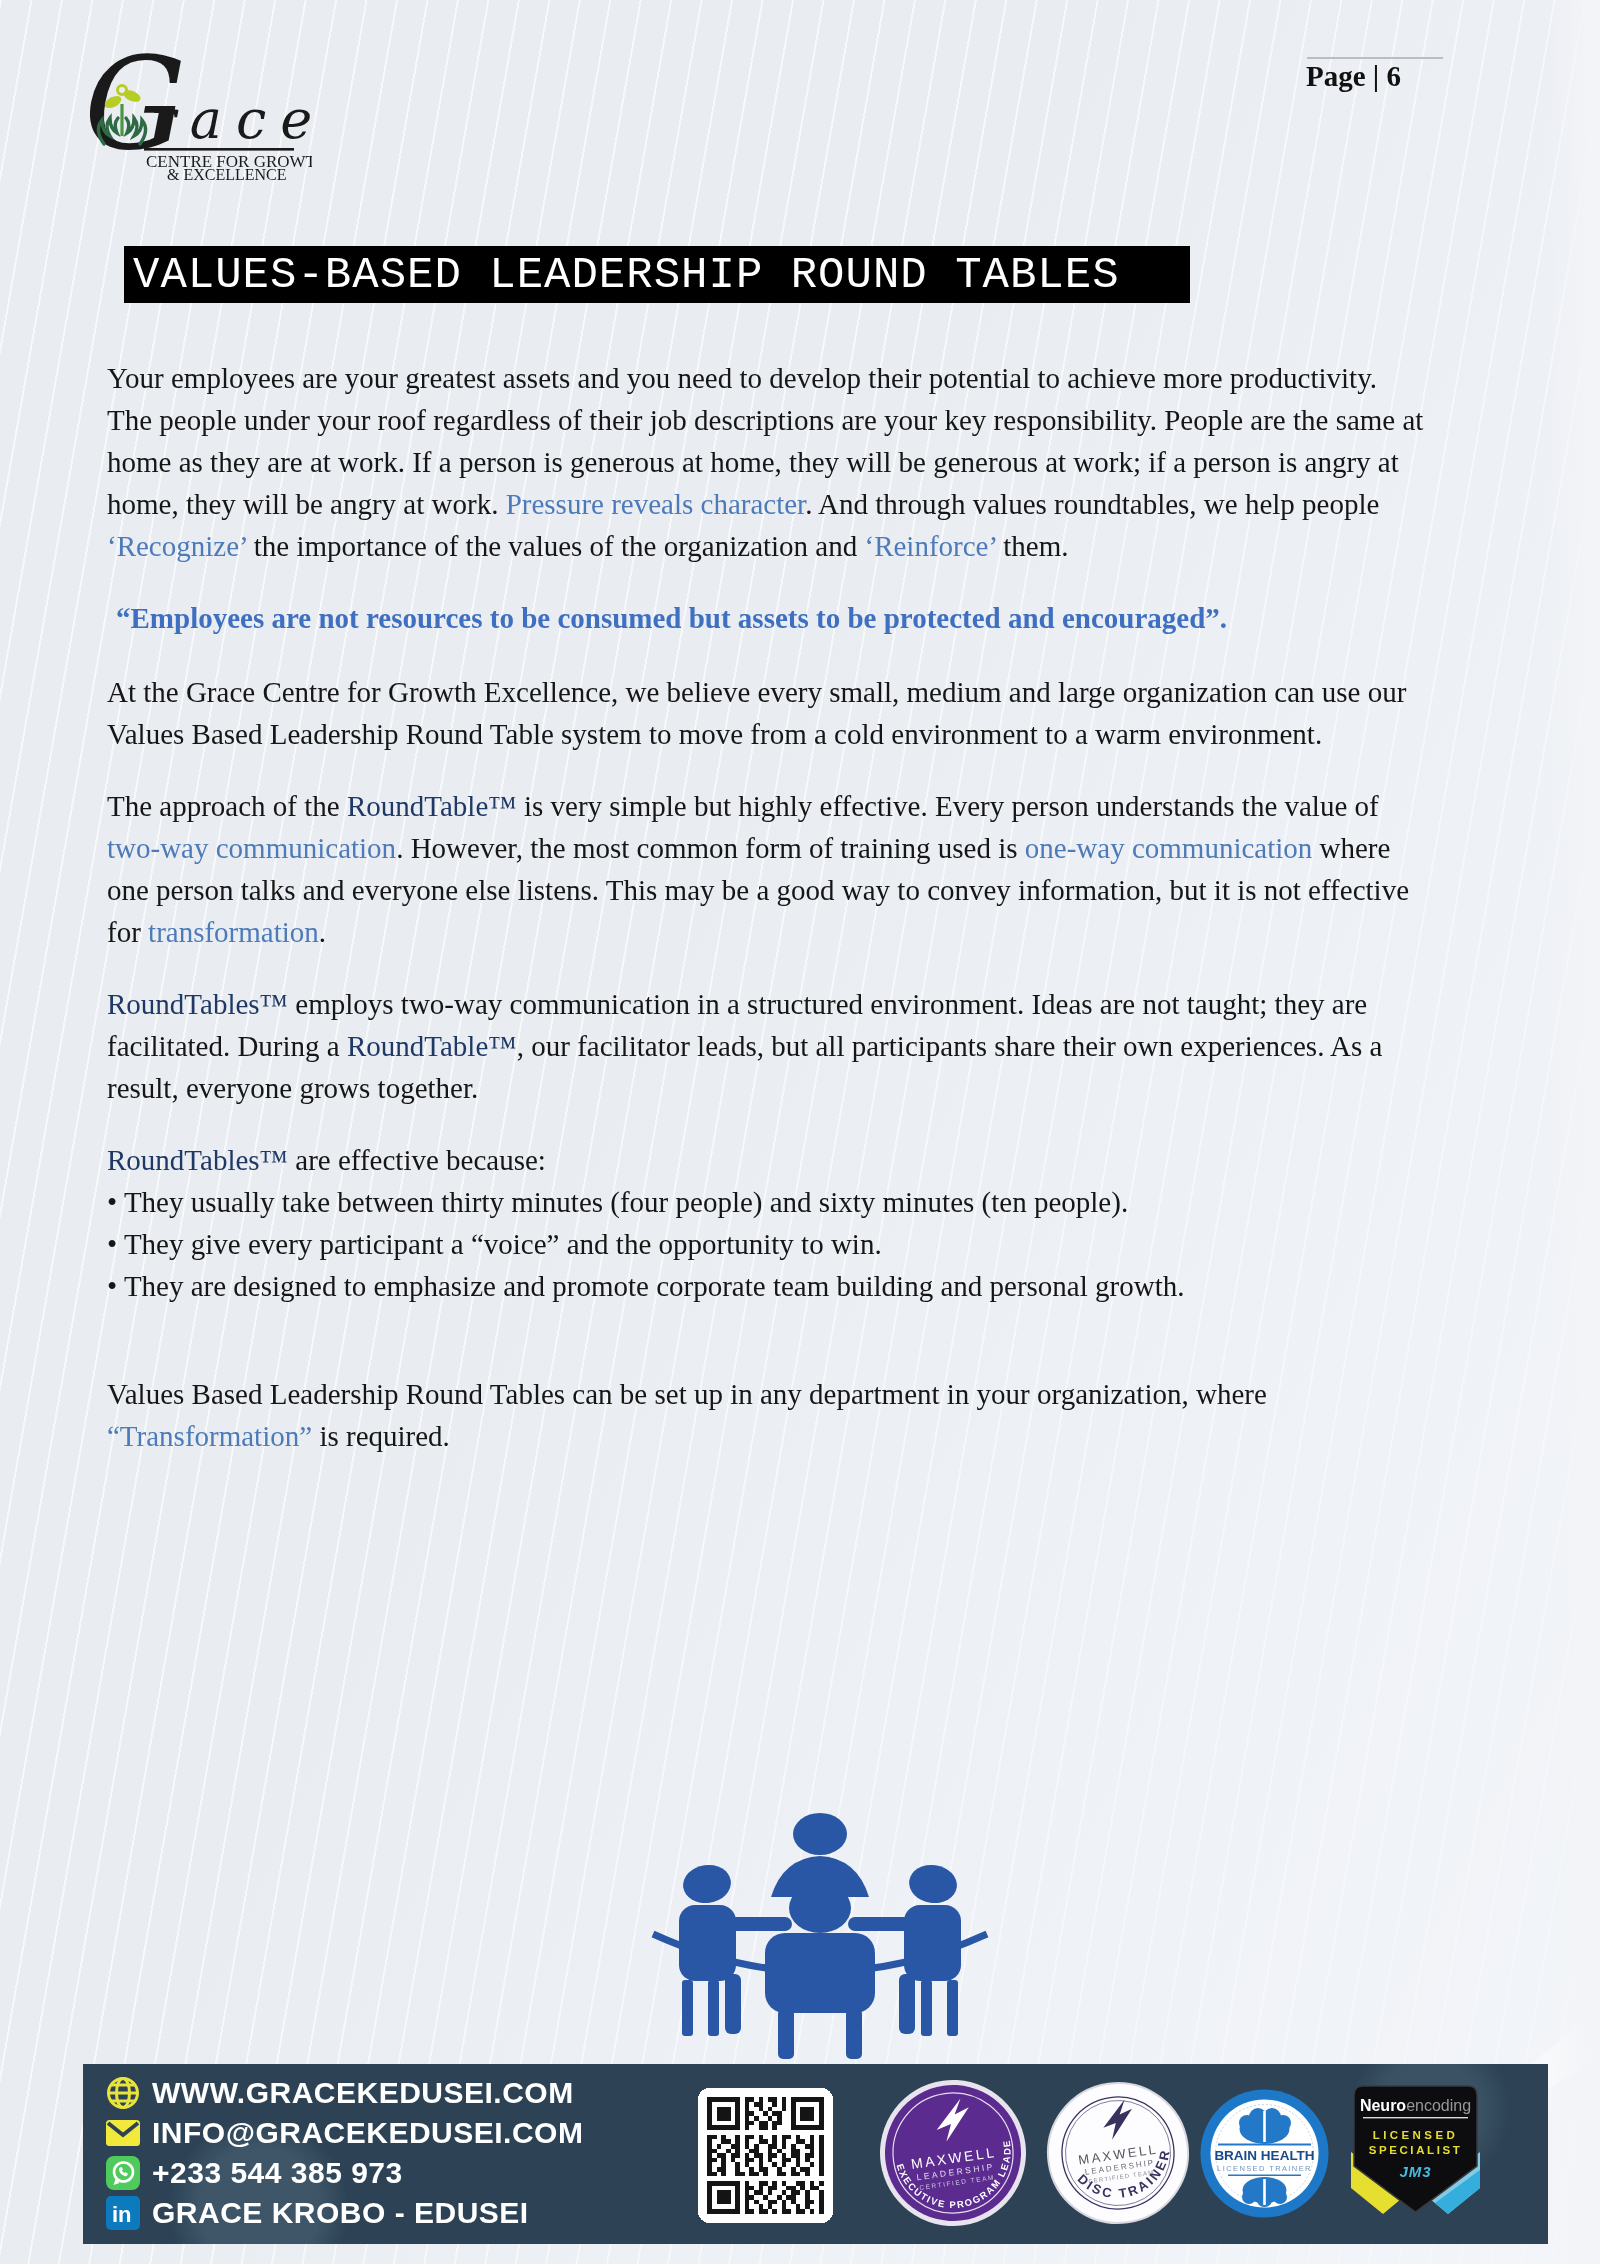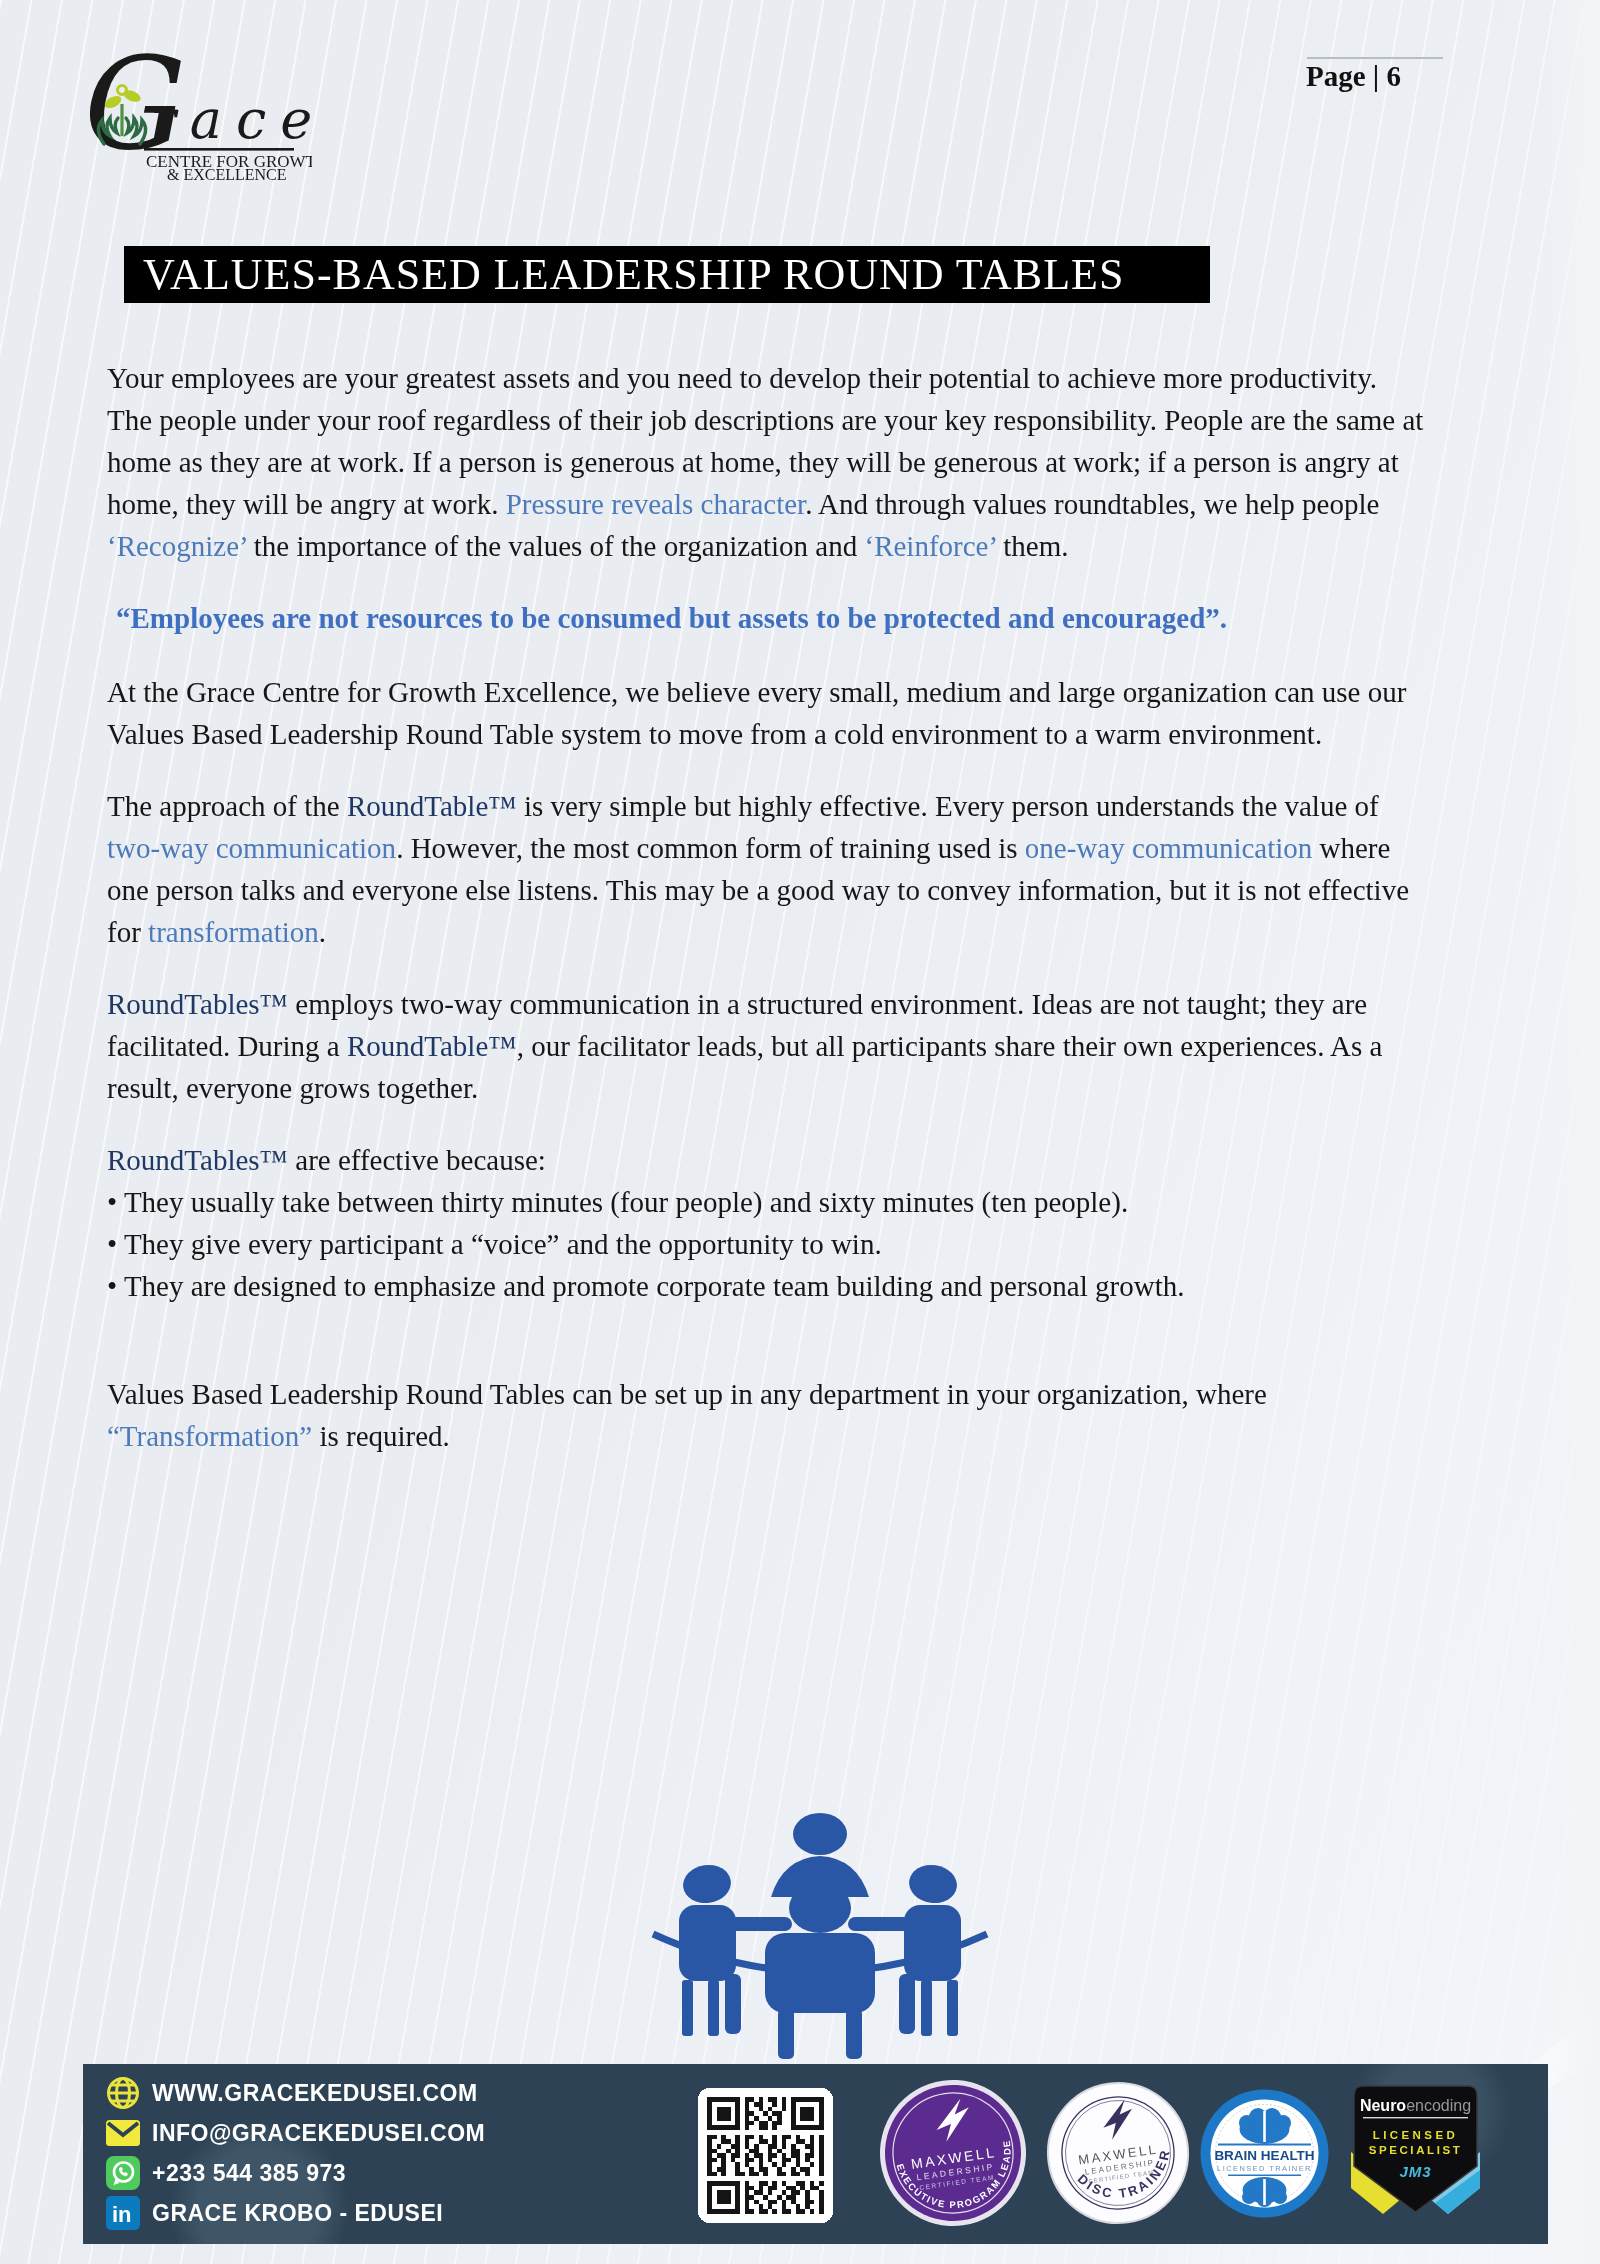--- a/index.html
+++ b/index.html
@@ -16,22 +16,22 @@
 
   
   .logo{position:absolute;left:82px;top:26px;width:230px;height:155px;}
 
   
   .header-rule{position:absolute;left:1307px;top:57px;width:136px;height:2px;background:#b9bdc4;}
   .page-num{position:absolute;left:1306px;top:60px;font-size:29px;font-weight:700;color:#111;}
 
   
   .title-banner{position:absolute;left:124px;top:246px;width:1048px;height:57px;background:#000;
-    color:#fff;display:flex;align-items:center;padding:0 19px;font-size:44px;letter-spacing:1px;
-    white-space:nowrap;overflow:hidden;}
+    color:#fff;display:flex;align-items:center;padding:0 9px;font-size:44px;letter-spacing:1px;
+    white-space:nowrap;overflow:hidden;font-family:Liberation Mono, monospace;}
 
   
   .doc-body{position:absolute;left:107px;top:349px;width:1318px;font-size:29px;line-height:42px;color:#161616;}
   .blk{margin:8px 0 30px;}
   .blk-intro{margin:0;}
   .blk-bullet{margin:0;}
   .blk-final{margin:66px 0 0;}
   .blk-quote{color:#3e6fc0;font-weight:700;padding-left:9px;margin-bottom:32px;}
   .seg-link{color:#4d7ab8;cursor:pointer;}
   .seg-brand{color:#1f3864;font-weight:400;}
@@ -40,21 +40,21 @@
   .roundtable{position:absolute;left:595px;top:1796px;width:450px;height:278px;}
 
   
   .footer{position:absolute;left:83px;top:2064px;width:1465px;height:180px;background:#2d4355;
     font-family:"Liberation Sans", sans-serif;}
   .footer::before{content:"";position:absolute;inset:0;
     background:radial-gradient(circle at 12% 80%, rgba(140,170,190,.18) 0 60px, rgba(0,0,0,0) 90px),
                radial-gradient(circle at 92% 25%, rgba(140,170,190,.14) 0 50px, rgba(0,0,0,0) 80px);}
   .contacts{position:absolute;left:22px;top:9px;display:flex;flex-direction:column;}
   .contact-row{display:flex;align-items:center;height:40px;gap:11px;cursor:pointer;}
-  .contact-label{font-weight:700;color:#fff;font-size:23px;letter-spacing:.5px;white-space:nowrap;}
+  .contact-label{font-weight:700;color:#fff;font-size:30px;letter-spacing:.5px;white-space:nowrap;}
   .qr{position:absolute;left:615px;top:24px;width:135px;height:135px;}
   .badge{position:absolute;}
   .badge-maxwell-exec{left:795px;top:14px;width:150px;height:150px;}
   .badge-maxwell-disc{left:963px;top:17px;width:144px;height:144px;}
   .badge-brain{left:1115px;top:23px;width:133px;height:133px;}
   .badge-neuro{left:1266px;top:18px;width:133px;height:142px;}
 </style>
 </head>
 <body>
 

